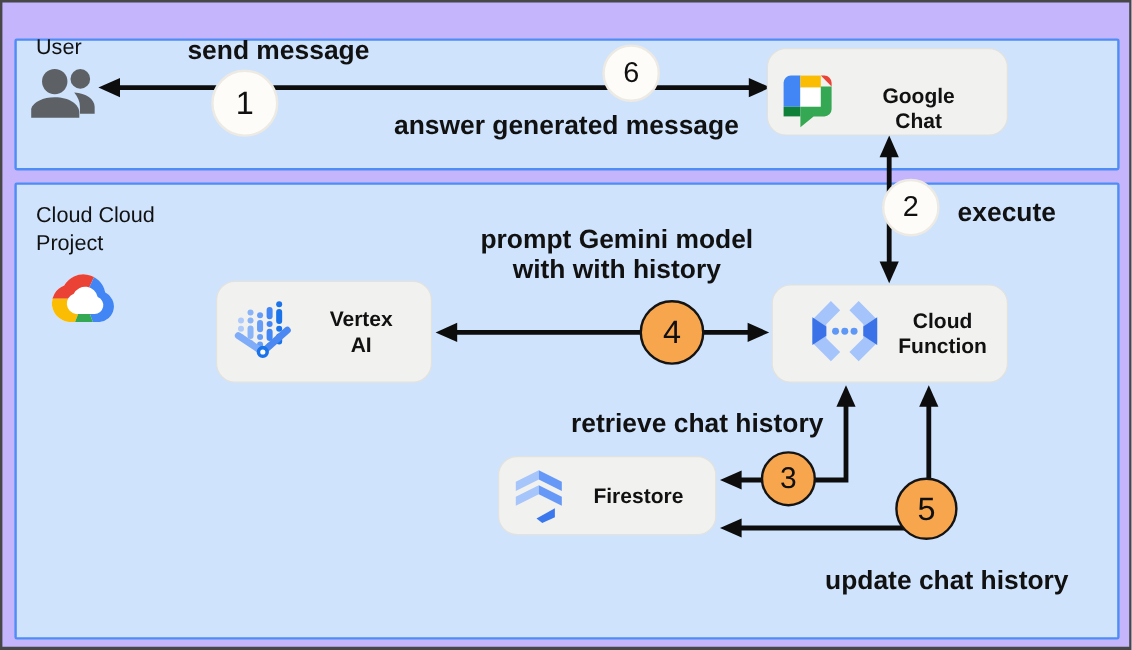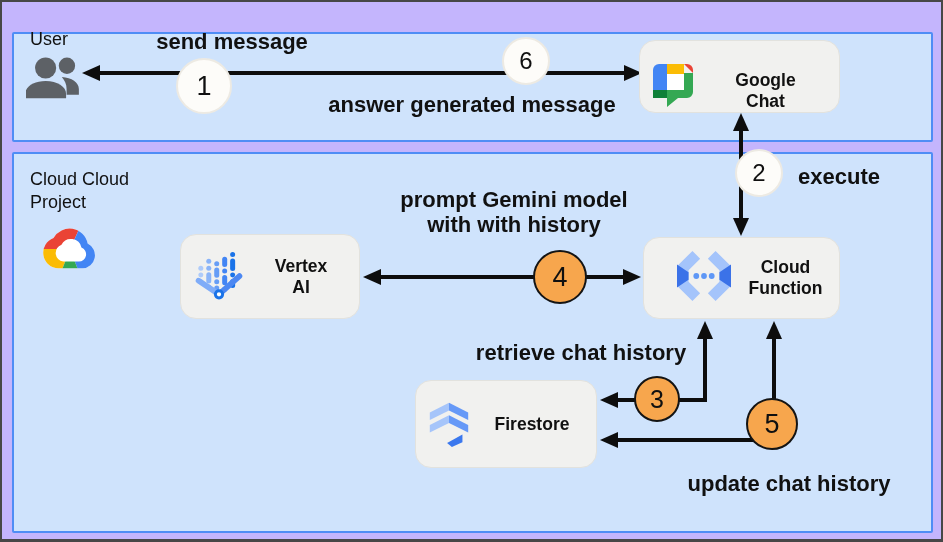--- a/index.html
+++ b/index.html
@@ -179,21 +179,21 @@
         <circle cx="32" cy="28" r="3" fill="#5E97F6"></circle>
         <circle cx="40" cy="28" r="3" fill="#5E97F6"></circle>
       </svg>
     </span>
     <span class="nlabel">
       <span>Cloud</span><br>
       <span>Function</span>
     </span>
   </div>
 
-  <div class="node" style="left:413px;top:378px;width:182px;height:88px;">
+  <div class="node" style="left:413px;top:378px;width:182px;height:66px;">
     <span>
       <svg width="46" height="52" viewBox="0 0 48 54">
         <polygon fill="#A6C5FA" points="4,17 24,7 24,15 4,25"></polygon>
         <polygon fill="#6699F7" points="24,7 44,17 44,25 24,15"></polygon>
         <polygon fill="#A6C5FA" points="4,30 24,20 24,28 4,38"></polygon>
         <polygon fill="#6699F7" points="24,20 44,30 44,38 24,28"></polygon>
         <polygon fill="#3B78EE" points="22,49 38,40 38,48 27,53"></polygon>
       </svg>
     </span>
     <span class="nlabel">Firestore</span>

